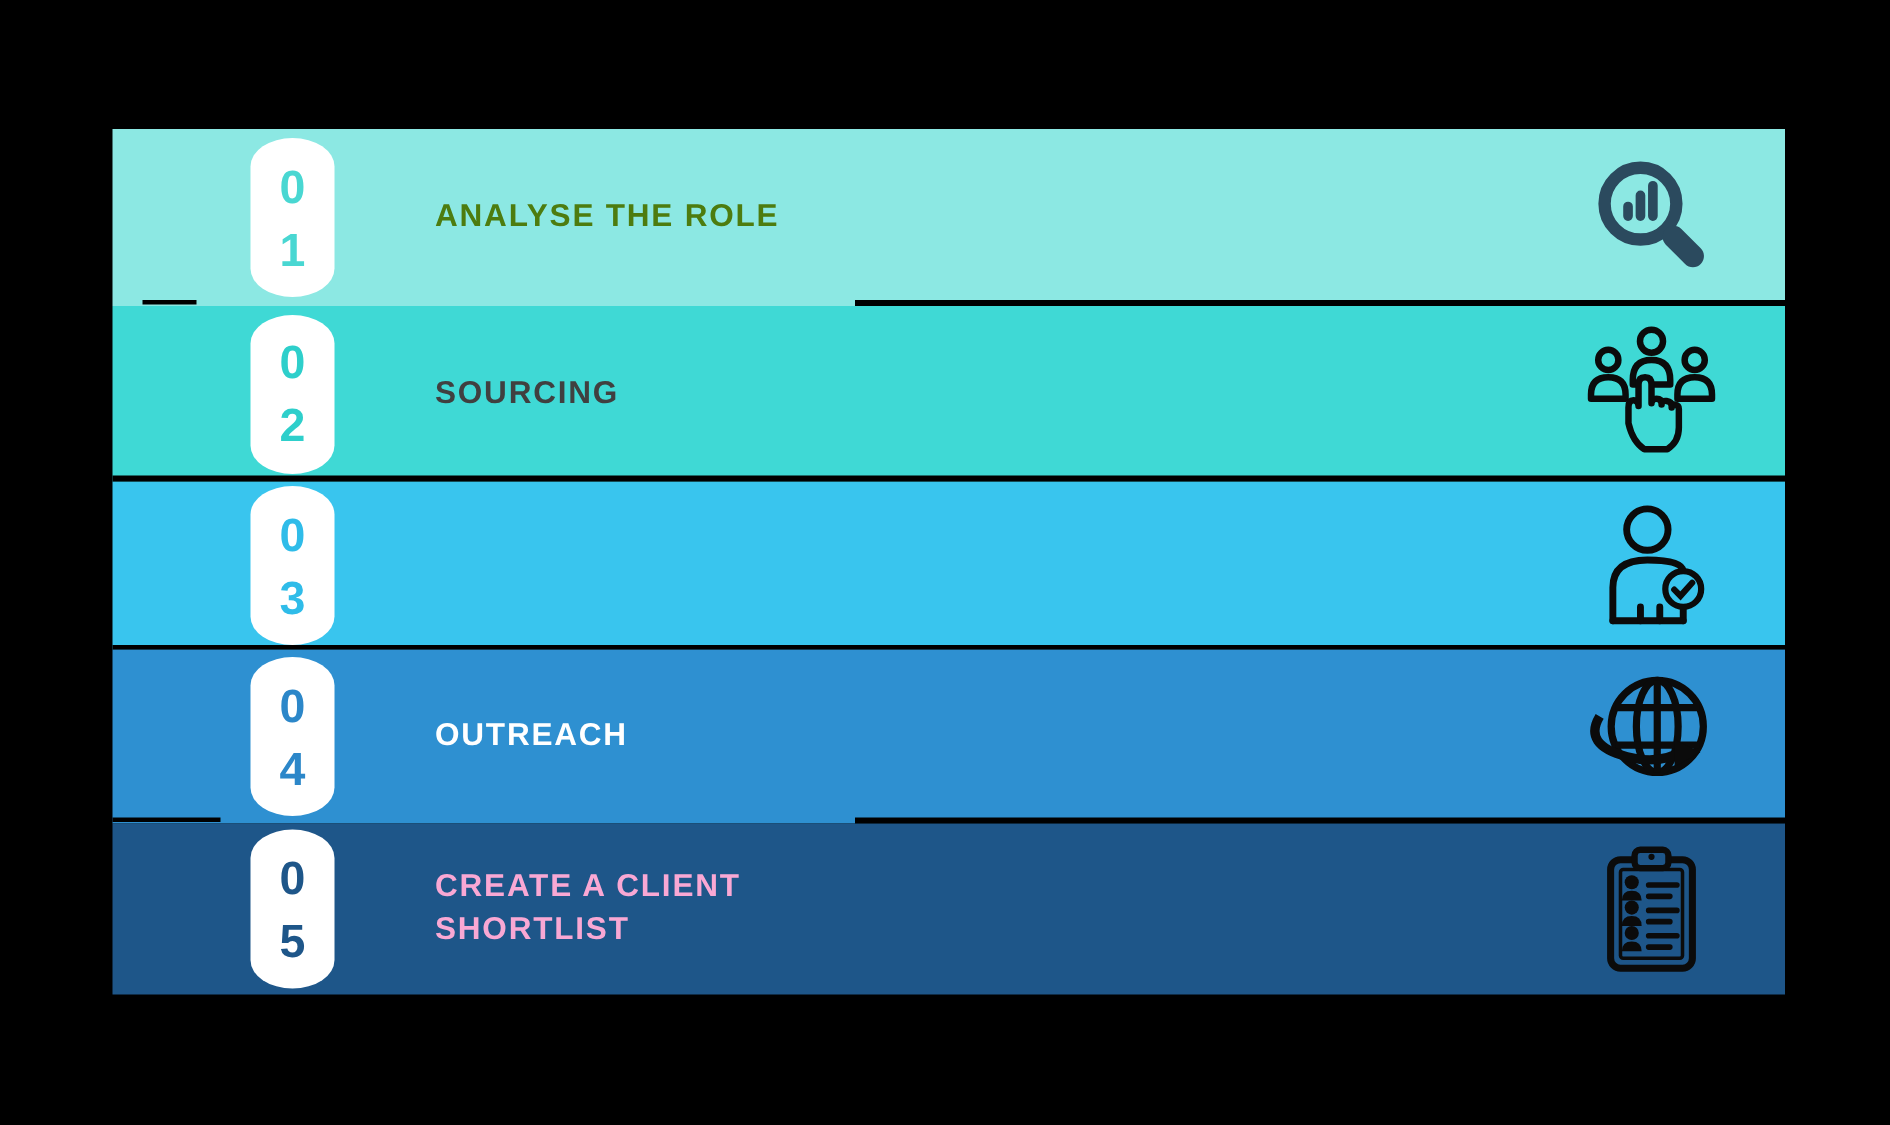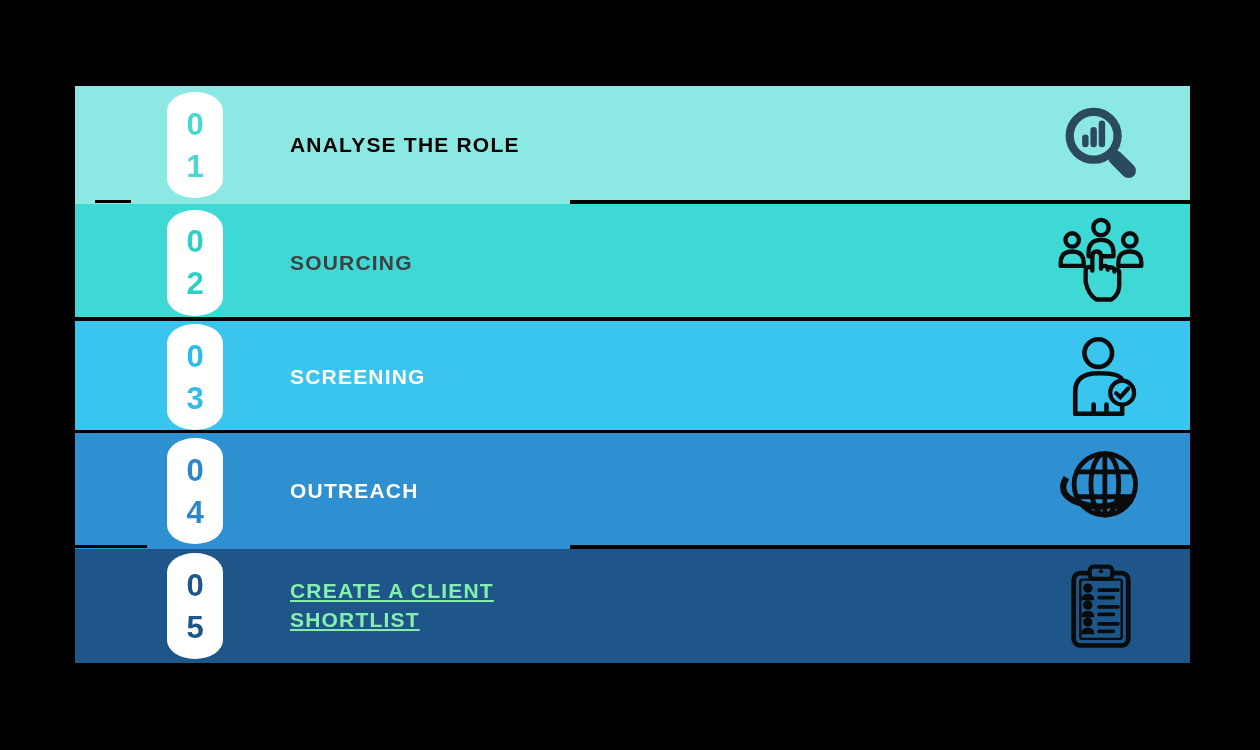--- a/index.html
+++ b/index.html
@@ -47,21 +47,21 @@
 <div class="viewport">
   <div class="stage">
 
     <section class="row row-1" style="background-color: rgb(140, 232, 227);">
       <div class="badge" style="background-color: rgb(255, 255, 255);">
         <div class="digits" style="color: rgb(73, 215, 210);">
           <span>0</span>
           <span>1</span>
         </div>
       </div>
-      <h2 class="label" style="color: #000000;">ANALYSE THE ROLE</h2>
+      <h2 class="label" style="color: #4d7c0f;">ANALYSE THE ROLE</h2>
       <div class="icon" style="color: rgb(43, 74, 94);">
         <svg width="92" height="92" viewBox="0 0 100 100" fill="none" stroke="currentColor">
           <circle cx="42" cy="40" r="26" stroke-width="9"></circle>
           <path d="M33,49 V42 M42,49 V34 M51,49 V27" stroke-width="7" stroke-linecap="round"></path>
           <path d="M66,64 L80,78" stroke-width="16" stroke-linecap="round"></path>
         </svg>
       </div>
     </section>
 
     <section class="row row-2" style="background-color: rgb(63, 217, 213);">
@@ -85,21 +85,20 @@
       </div>
     </section>
 
     <section class="row row-3" style="background-color: rgb(57, 197, 238);">
       <div class="badge" style="background-color: rgb(255, 255, 255);">
         <div class="digits" style="color: rgb(47, 188, 233);">
           <span>0</span>
           <span>3</span>
         </div>
       </div>
-      <h2 class="label" style="color: rgb(255, 255, 255);">SCREENING</h2>
       <div class="icon" style="color: rgb(11, 11, 11);">
         <svg width="92" height="92" viewBox="0 0 100 100" fill="none" stroke="currentColor" stroke-width="5" stroke-linecap="round">
           <circle cx="47" cy="24" r="15"></circle>
           <path d="M22,90 V66 Q22,46 47,46 Q72,46 73,54"></path>
           <path d="M73,80 V90"></path>
           <path d="M22,90 H73"></path>
           <path d="M42,90 V80 M56,90 V80"></path>
           <circle cx="73" cy="67" r="13" stroke-width="4.5" style="fill: rgb(57, 197, 238);"></circle>
           <path d="M66.5,67.5 L71,72 L79.5,62.5" stroke-width="4.5"></path>
         </svg>
@@ -127,21 +126,21 @@
       </div>
     </section>
 
     <section class="row row-5" style="background-color: rgb(30, 86, 137);">
       <div class="badge" style="background-color: rgb(255, 255, 255);">
         <div class="digits" style="color: rgb(30, 86, 137);">
           <span>0</span>
           <span>5</span>
         </div>
       </div>
-      <h2 class="label" style="color: #86efac; text-decoration: underline;">CREATE A CLIENT SHORTLIST</h2>
+      <h2 class="label" style="color: #f9a8d4;">CREATE A CLIENT SHORTLIST</h2>
       <div class="icon" style="color: rgb(11, 11, 11);">
         <svg width="94" height="94" viewBox="0 0 100 100" fill="none" stroke="currentColor">
           <rect x="21" y="15" width="58" height="77" rx="7" stroke-width="5"></rect>
           <rect x="28" y="22" width="44" height="63" rx="2" stroke-width="2.5"></rect>
           <rect x="38" y="8" width="24" height="13" rx="4" stroke-width="4.5" style="fill: rgb(30, 86, 137);"></rect>
           <circle cx="50" cy="13" r="2.2" fill="currentColor" stroke="none"></circle>
           <circle cx="36" cy="31" r="5" fill="currentColor" stroke="none"></circle>
           <path d="M29,44 Q29,37 36,37 Q43,37 43,44 Z" fill="currentColor" stroke="none"></path>
           <path d="M48,33 H68 M48,41 H63" stroke-width="4" stroke-linecap="round"></path>
           <circle cx="36" cy="49" r="5" fill="currentColor" stroke="none"></circle>

